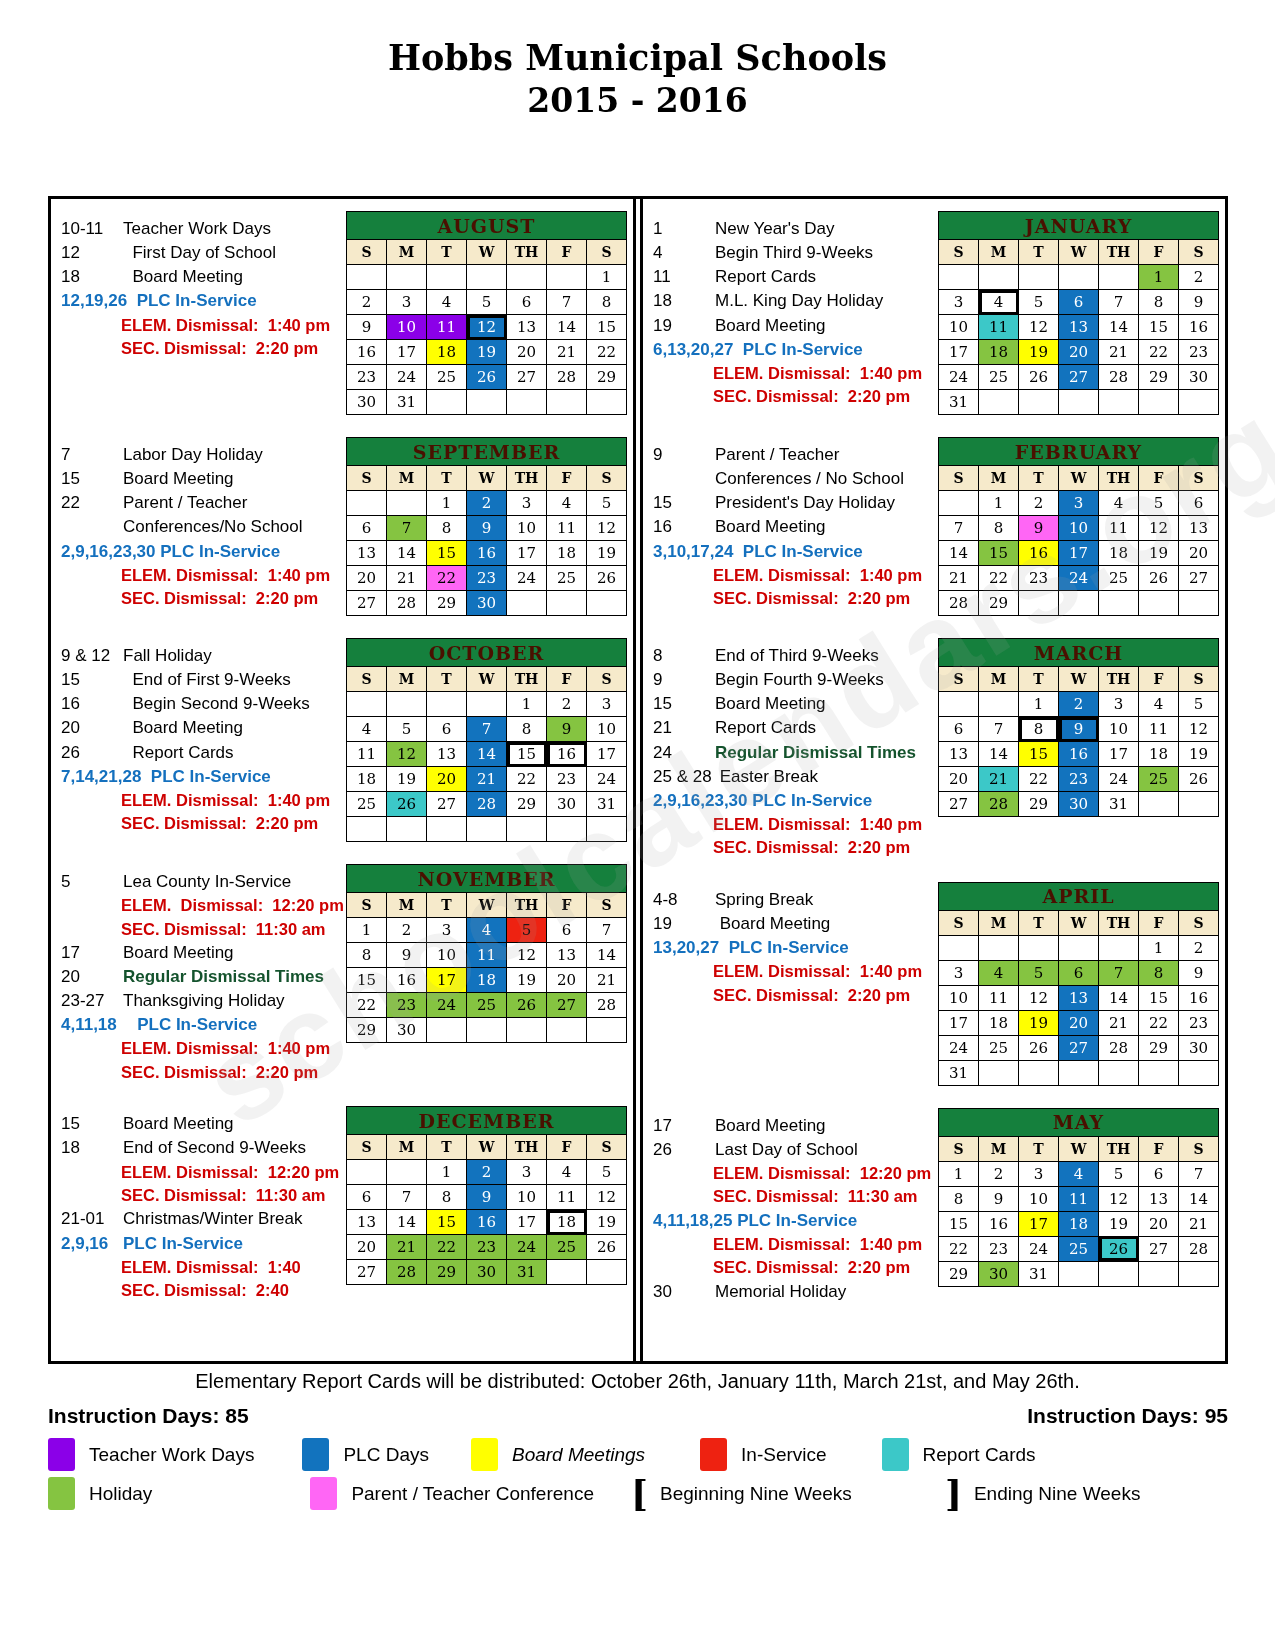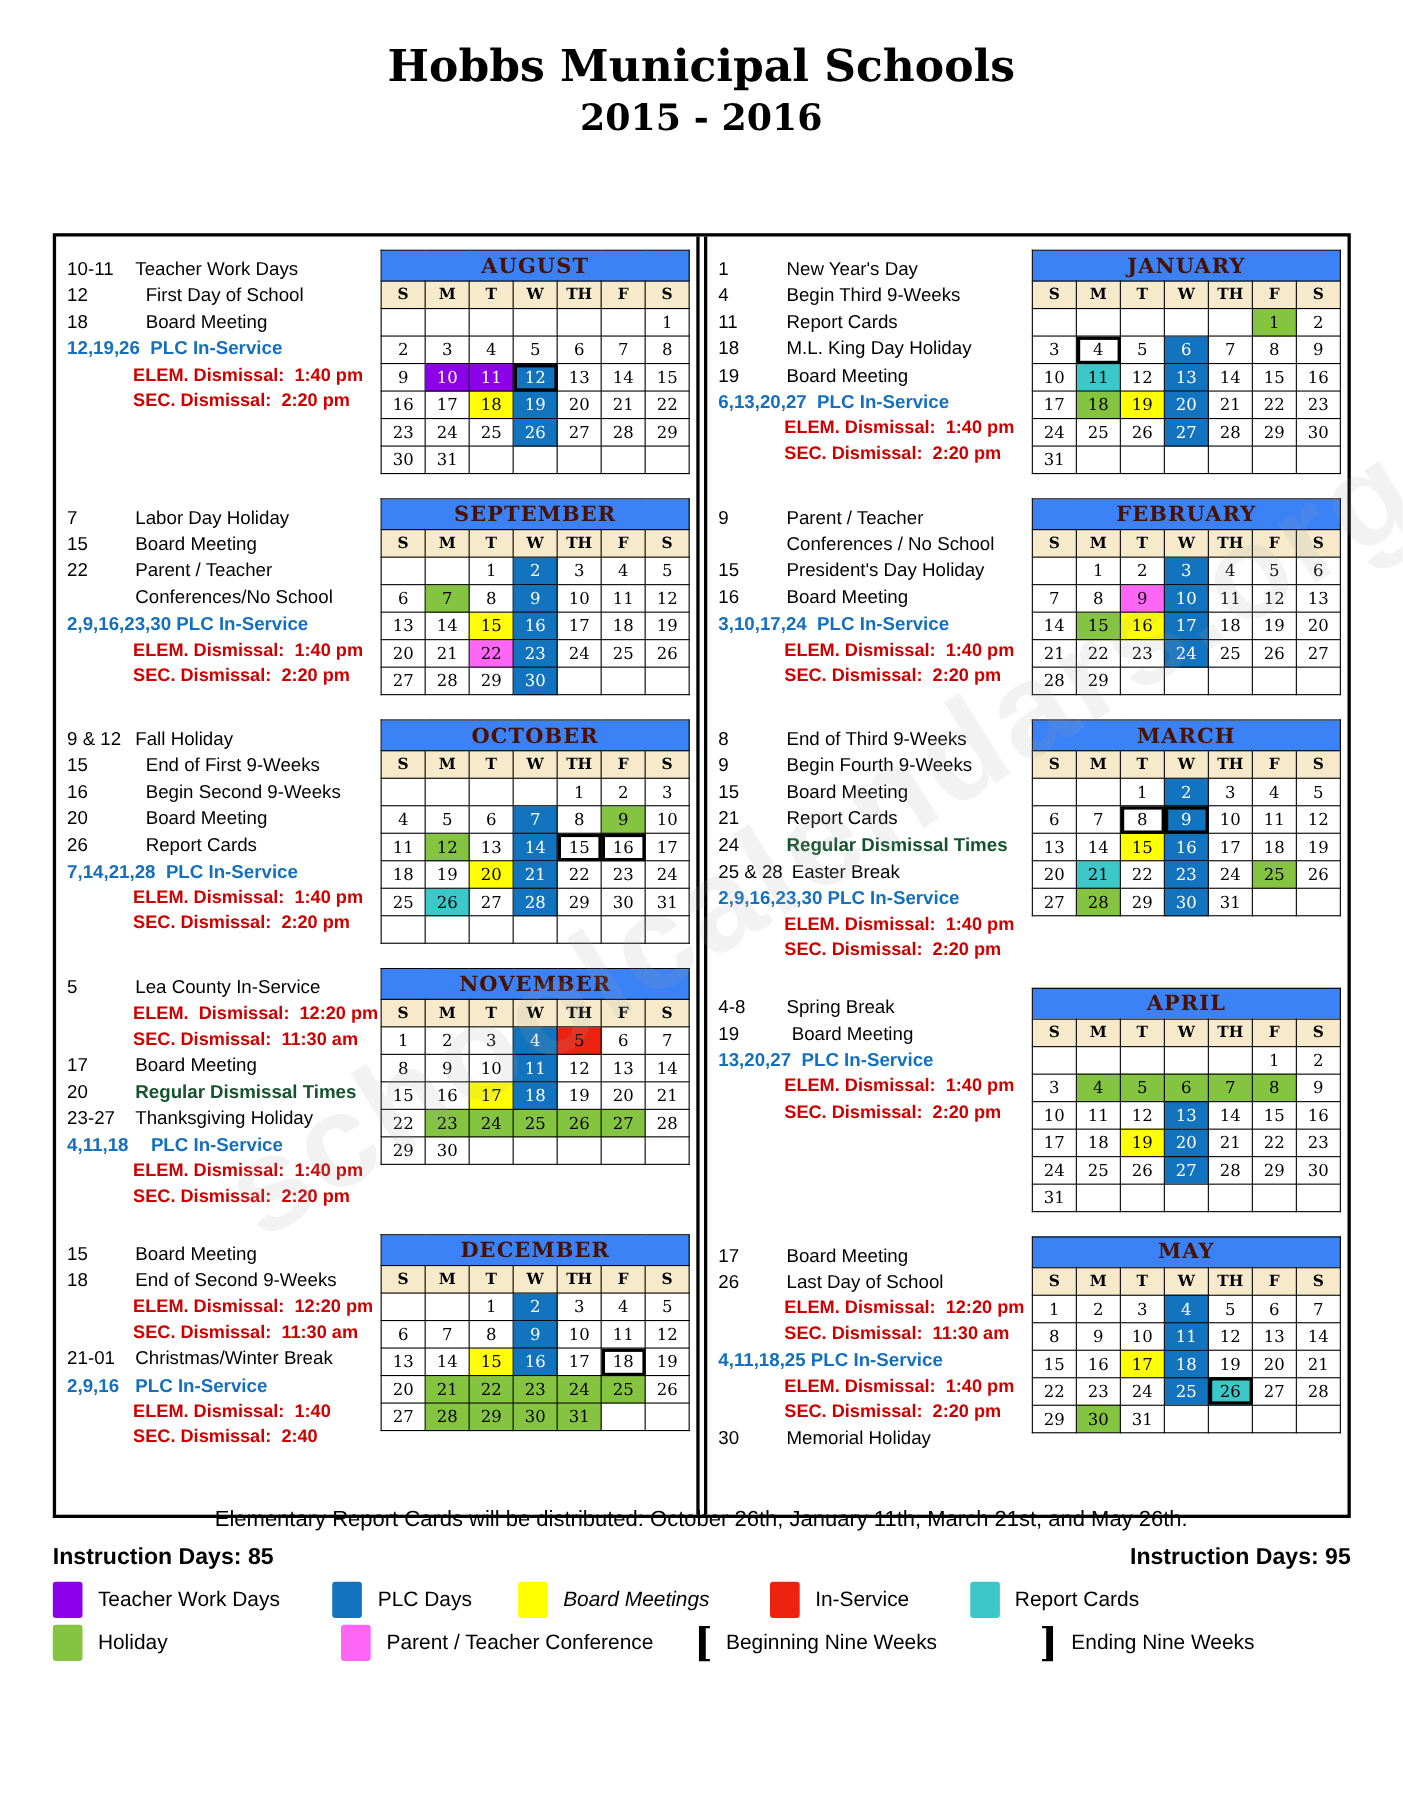--- a/index.html
+++ b/index.html
@@ -1,42 +1,42 @@
 <!DOCTYPE html>
 <html><head>
 <meta charset="utf-8">
 <style>
   html,body{margin:0;padding:0;background:#fff;}
   body{width:1275px;height:1650px;position:relative;font-family:"Liberation Sans",sans-serif;color:#000;overflow:hidden;}
 
   
   .page-title{ text-align:center; margin-top:36px; font-family:"DejaVu Serif",serif; font-weight:bold; line-height:1.25;}
-  .page-title .t1,.page-title .t2{font-size:40px;}
+  .page-title .t1,.page-title .t2{font-size:35px;}
   .page-title .t3{font-size:33px;}
 
   
-  .main-box{position:absolute; left:48px; top:212px; width:1180px; height:1168px; border:3px solid #000; display:flex; box-sizing:border-box; background:#fff;}
+  .main-box{position:absolute; left:48px; top:196px; width:1180px; height:1168px; border:3px solid #000; display:flex; box-sizing:border-box; background:#fff;}
   .half{flex:1 1 0; padding:12px 6px 6px 10px; box-sizing:border-box;}
   .divider{width:4px; border-left:3px solid #000; border-right:3px solid #000; box-sizing:content-box;}
 
   
   .month-block{display:flex; margin-bottom:22px;}
   .month-notes{flex:1 1 auto; padding-top:6px; min-width:0;}
   .note-line{display:flex; font-size:17px; line-height:1.42; white-space:pre;}
   .note-line .n-num{min-width:62px;}
   .style-plc{color:#1470BE; font-weight:bold;}
   .style-plc .n-num{min-width:62px;}
   .style-dis{color:#CE0000; font-weight:bold; padding-left:60px; font-size:16.5px;}
   .style-alert .n-text{color:#14532d; font-weight:bold;}
   .style-cont{padding-left:62px;}
 
   
   .cal{border-collapse:collapse; font-family:"DejaVu Serif",serif; flex:0 0 auto; align-self:flex-start; background:#fff;}
   .cal td,.cal th{border:1px solid #000; width:40px; min-width:40px; max-width:40px; height:25px; text-align:center; font-size:15px; padding:0; box-sizing:border-box;}
-  .cal .month-head{background:#3b82f6; color:#4A1000; font-weight:bold; font-size:19px; letter-spacing:1px; height:28px;}
+  .cal .month-head{background:#15803d; color:#4A1000; font-weight:bold; font-size:19px; letter-spacing:1px; height:28px;}
   .cal .dow{background:#F6EACB; font-size:14px; font-weight:bold; height:25px;}
   .c-work{background:#8B00E8;color:#fff;}
   .c-plc{background:#1273BE;color:#fff;}
   .c-board{background:#FFFF00;}
   .c-inservice{background:#EE2211;}
   .c-report{background:#3CC8C8;}
   .c-holiday{background:#85C441;}
   .c-ptc{background:#FF66F5;}
   .b-mark{outline:3px solid #000; outline-offset:-3px;}
 

